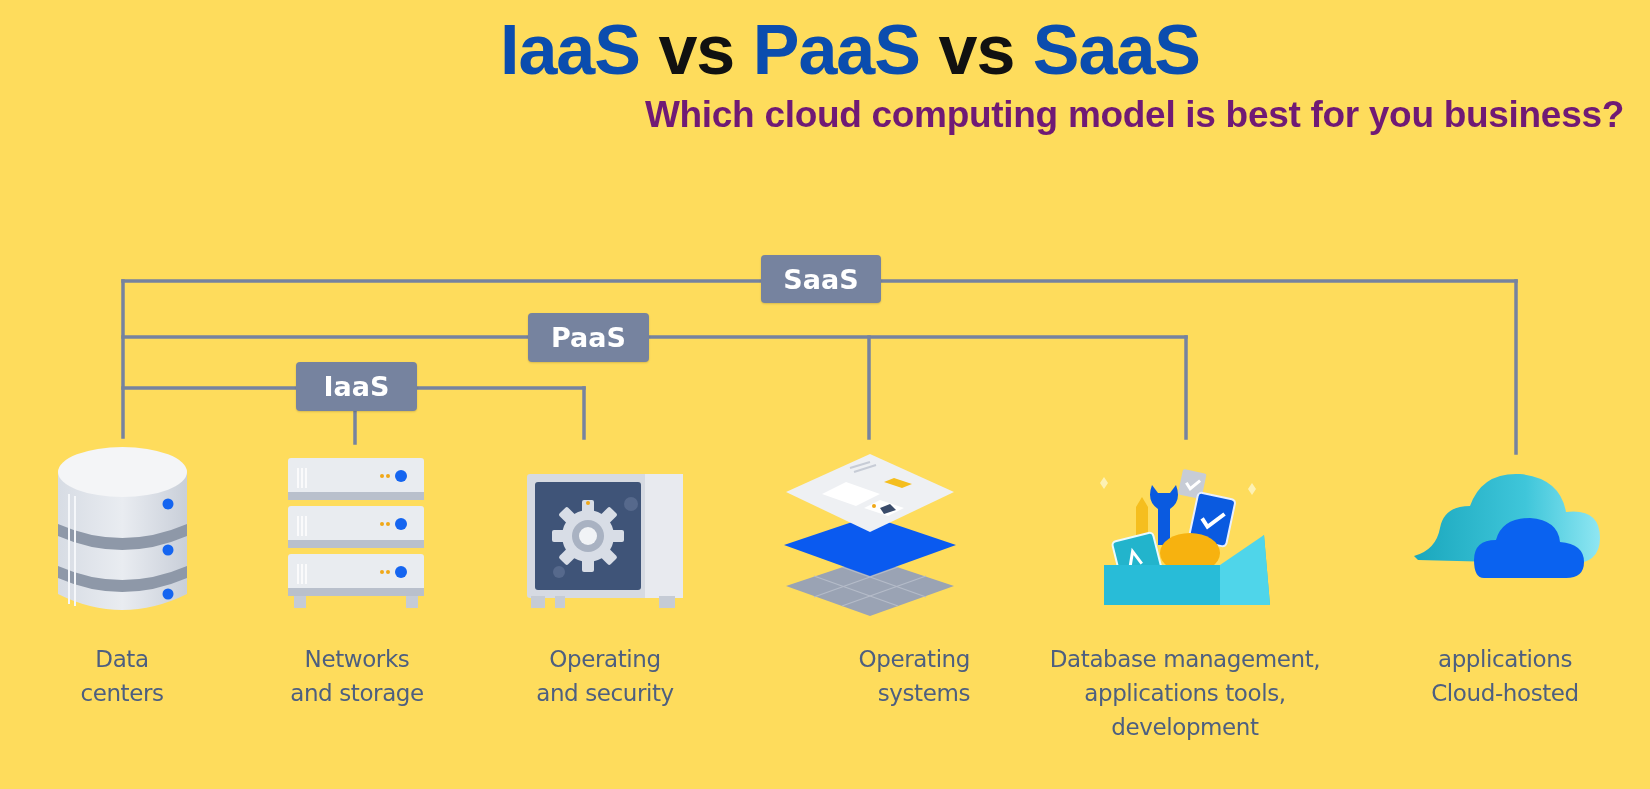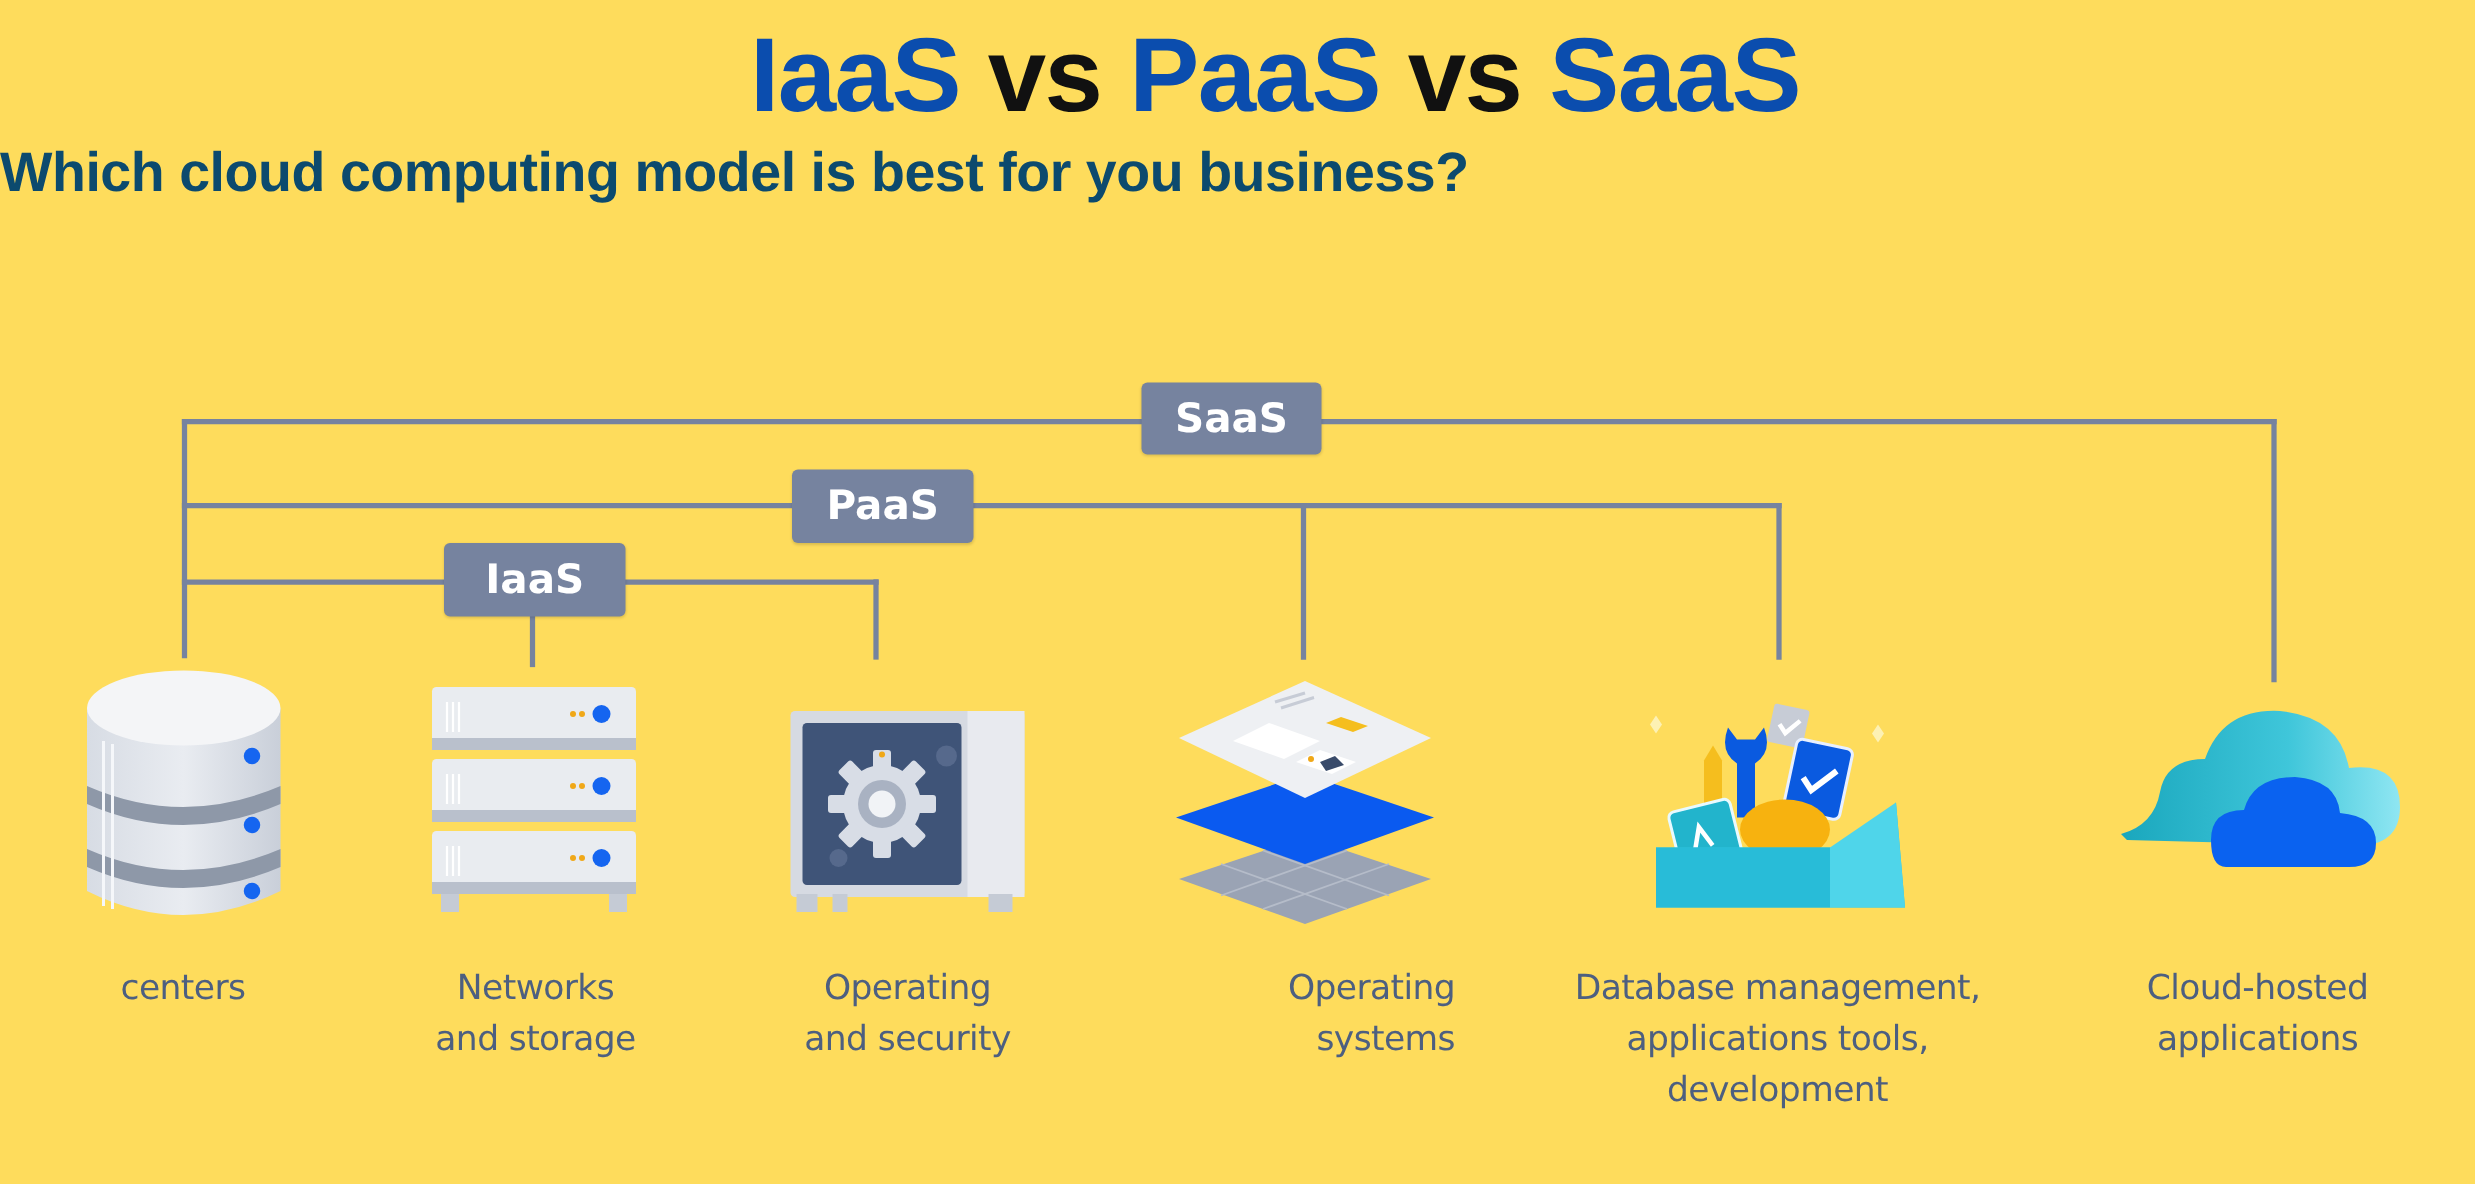--- a/index.html
+++ b/index.html
@@ -13,24 +13,24 @@
       position: absolute; left: 0; top: 8px; width: 1700px;
       text-align: center;
       font-family: "Liberation Sans", sans-serif;
       font-weight: bold; font-size: 70px; line-height: 84px;
       letter-spacing: -1px;
       color: #111;
     }
     .title .accent { color: #0B4DAE; }
     .subtitle {
       position: absolute; left: 0; top: 92px; width: 1624px;
-      text-align: left;
+      text-align: right;
       font-family: "Liberation Sans", sans-serif;
       font-weight: bold; font-size: 37px; line-height: 46px;
-      color: #0c4a6e;
+      color: #701a75;
       letter-spacing: -0.3px;
     }
     svg.diagram { position: absolute; left: 0; top: 0; }
     .tier-badge {
       position: absolute;
       background: #76839F;
       border-radius: 4px;
       color: #ffffff;
       font-family: "DejaVu Sans", sans-serif;
       font-weight: bold;
@@ -218,35 +218,36 @@
       <stop offset="0" stop-color="#1AA7BD"></stop>
       <stop offset="0.6" stop-color="#3FC6DA"></stop>
       <stop offset="1" stop-color="#8FE6F2"></stop>
     </linearGradient>
   </defs>
   <path d="M4 88 Q26 82 30 60 Q34 38 60 38 Q72 4 110 6 Q150 10 156 44 Q190 40 190 70 Q190 96 160 96 L8 92 Z" fill="url(#cg)"></path>
   <path d="M74 110 Q64 110 64 92 Q64 72 86 72 Q92 50 120 50 Q148 52 150 74 Q174 76 174 94 Q174 110 156 110 Z" fill="#0A62F0"></path>
 </svg>
 
 <div class="label" style="left:22px; top:642px; width:200px;">
+  <span>Data</span>
   <span>centers</span>
 </div>
 <div class="label" style="left:257px; top:642px; width:200px;">
   <span>Networks</span>
   <span>and storage</span>
 </div>
 <div class="label" style="left:505px; top:642px; width:200px;">
   <span>Operating</span>
   <span>and security</span>
 </div>
 <div class="label" style="left:770px; top:642px; width:200px;text-align:right;">
   <span>Operating</span>
   <span>systems</span>
 </div>
 <div class="label" style="left:1010px; top:642px; width:350px;">
   <span>Database management,</span>
   <span>applications tools,</span>
   <span>development</span>
 </div>
 <div class="label" style="left:1405px; top:642px; width:200px;">
+  <span>applications</span>
   <span>Cloud-hosted</span>
-  <span>applications</span>
 </div>
 
 </body></html>

